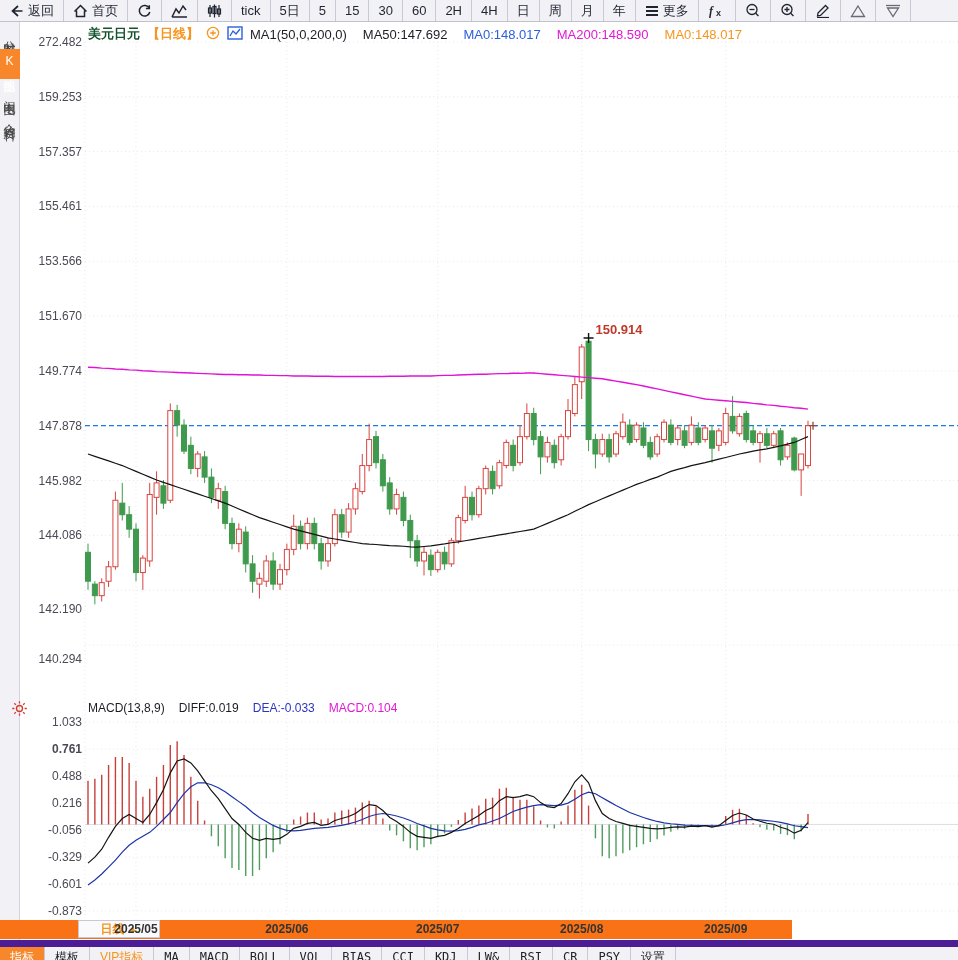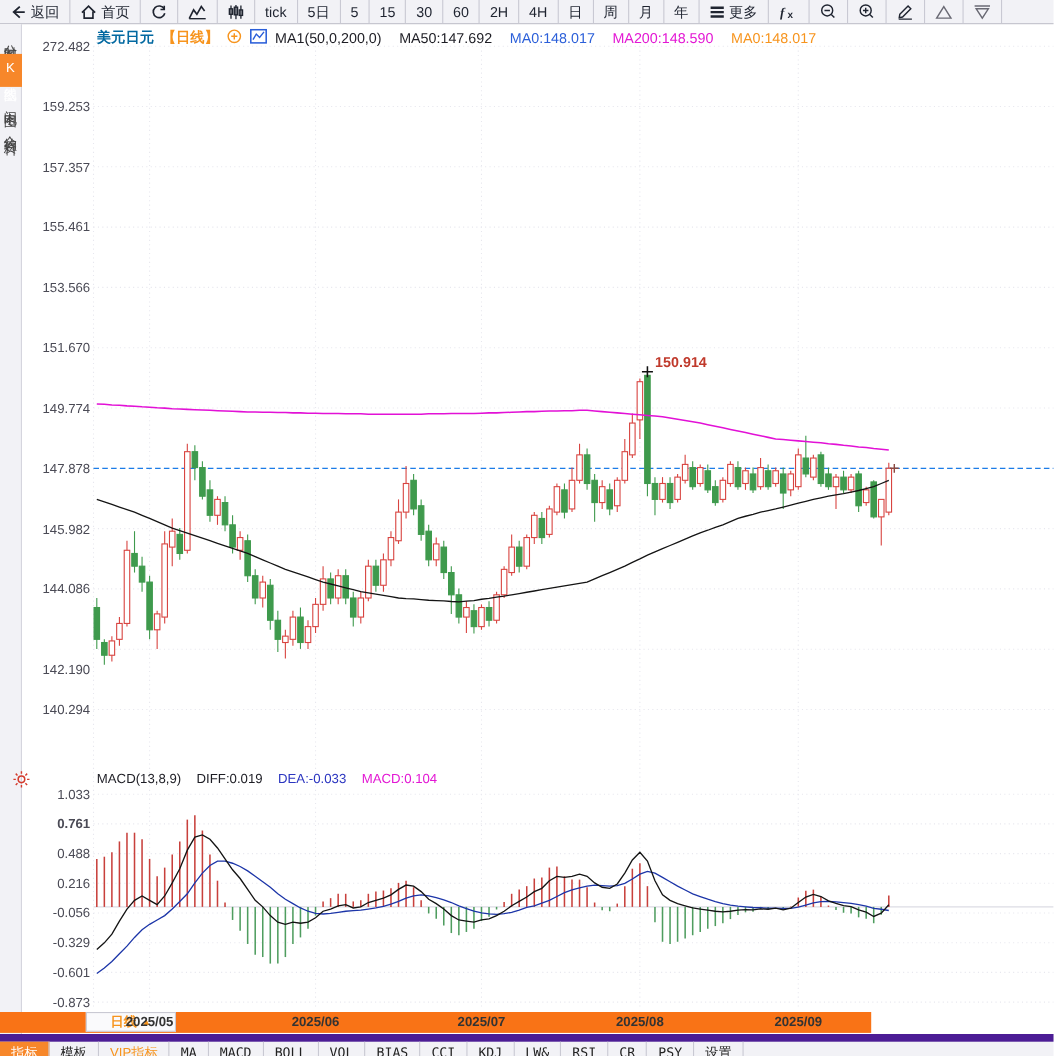--- a/index.html
+++ b/index.html
@@ -11,21 +11,21 @@
     font-size:13px;color:#1f2430;cursor:pointer;}
   .tb-item svg{display:block}
   
   #sidebar{position:absolute;left:0;top:22px;width:20px;height:938px;background:#f2f2f6;
     border-right:1px solid #d5d5de;display:flex;flex-direction:column;align-items:center;padding-top:4px;box-sizing:border-box;}
   .sb-item{writing-mode:vertical-rl;text-orientation:upright;font-size:12px;color:#444;
     padding:5px 0;margin-bottom:7px;line-height:20px;letter-spacing:2px;cursor:pointer;}
   .sb-item.active{background:#f7872a;color:#fff;}
   
   #chart-header{position:absolute;left:88px;top:25px;display:flex;align-items:center;gap:7px;font-size:13px;}
-  #symbol{color:#0369a1;font-weight:bold;}
+  #symbol{color:#14532d;font-weight:bold;}
   #period-tag{color:#f7941d;font-weight:bold;}
   .hdr-seg{font-size:13px;}
   
   #macd-header{position:absolute;left:88px;top:701px;display:flex;gap:14px;font-size:12px;}
   
   .axis-label{position:absolute;width:64px;text-align:right;font-size:12px;color:#4a4a55;}
   
   #watermark{position:absolute;left:772px;top:898px;font-size:33px;font-weight:bold;
     color:#b9ad9d;opacity:.55;letter-spacing:3px;}
   
@@ -574,21 +574,21 @@
       <div class="axis-label" style="left: 18px; top: 89.8182px;">159.253</div>
       <div class="axis-label" style="left: 18px; top: 144.636px;">157.357</div>
       <div class="axis-label" style="left: 18px; top: 199.455px;">155.461</div>
       <div class="axis-label" style="left: 18px; top: 254.273px;">153.566</div>
       <div class="axis-label" style="left: 18px; top: 309.091px;">151.670</div>
       <div class="axis-label" style="left: 18px; top: 363.909px;">149.774</div>
       <div class="axis-label" style="left: 18px; top: 418.727px;">147.878</div>
       <div class="axis-label" style="left: 18px; top: 473.545px;">145.982</div>
       <div class="axis-label" style="left: 18px; top: 528.364px;">144.086</div>
       <div class="axis-label" style="left: 18px; top: 602px;">142.190</div>
-      <div class="axis-label" style="left: 18px; top: 638px;">140.294</div>
+      <div class="axis-label" style="left: 18px; top: 652px;">140.294</div>
     </div>
   <div id="macd-axis">
       <div class="axis-label" style="left: 18px; top: 715px;">1.033</div>
       <div class="axis-label" style="left: 18px; top: 742px; font-weight: bold;">0.761</div>
       <div class="axis-label" style="left: 18px; top: 769px;">0.488</div>
       <div class="axis-label" style="left: 18px; top: 796px;">0.216</div>
       <div class="axis-label" style="left: 18px; top: 823px;">-0.056</div>
       <div class="axis-label" style="left: 18px; top: 850px;">-0.329</div>
       <div class="axis-label" style="left: 18px; top: 877px;">-0.601</div>
       <div class="axis-label" style="left: 18px; top: 904px;">-0.873</div>

